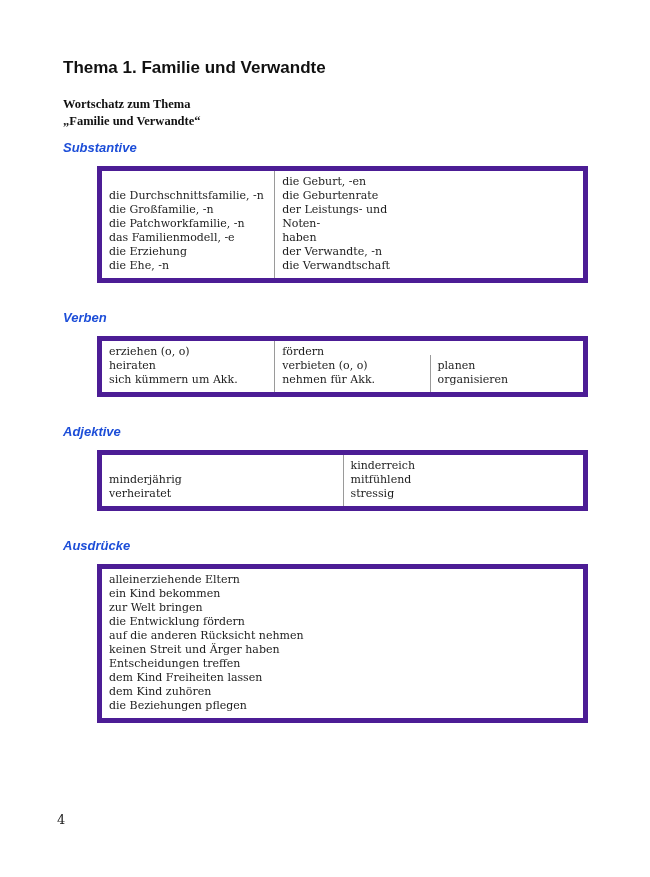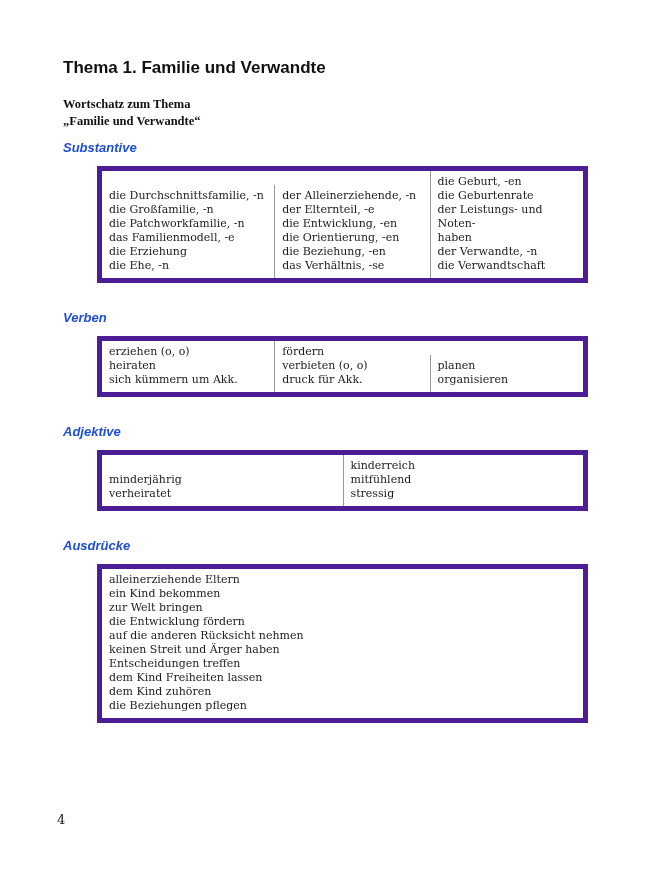--- a/index.html
+++ b/index.html
@@ -85,49 +85,41 @@
     <h2 class="section-heading">Substantive</h2>
     <div class="vocab-table three-col">
       <div class="col col-1">
           <div class="line">die Durchschnittsfamilie, -n</div>
           <div class="line">die Großfamilie, -n</div>
           <div class="line">die Patchworkfamilie, -n</div>
           <div class="line">das Familienmodell, -e</div>
           <div class="line">die Erziehung</div>
           <div class="line">die Ehe, -n</div>
         </div>
-      <div class="col col-2">
-          <div class="line">der Alleinerziehende, -n</div>
-          <div class="line">der Elternteil, -e</div>
-          <div class="line">die Entwicklung, -en</div>
-          <div class="line">die Orientierung, -en</div>
-          <div class="line">die Beziehung, -en</div>
-          <div class="line">das Verhältnis, -se</div>
-        </div>
       <div class="col col-3">
           <div class="line">die Geburt, -en</div>
           <div class="line">die Geburtenrate</div>
           <div class="line">der Leistungs- und Noten-</div>
           <div class="line">haben</div>
           <div class="line">der Verwandte, -n</div>
           <div class="line">die Verwandtschaft</div>
         </div>
     </div>
 
     <h2 class="section-heading">Verben</h2>
     <div class="vocab-table three-col">
       <div class="col col-1">
           <div class="line">erziehen (o, o)</div>
           <div class="line">heiraten</div>
           <div class="line">sich kümmern um Akk.</div>
         </div>
       <div class="col col-2">
           <div class="line">fördern</div>
           <div class="line">verbieten (o, o)</div>
-          <div class="line">druck für Akk.</div>
+          <div class="line">nehmen für Akk.</div>
         </div>
       <div class="col col-3">
           <div class="line">planen</div>
           <div class="line">organisieren</div>
         </div>
     </div>
 
     <h2 class="section-heading">Adjektive</h2>
     <div class="vocab-table two-col">
       <div class="col col-1">

